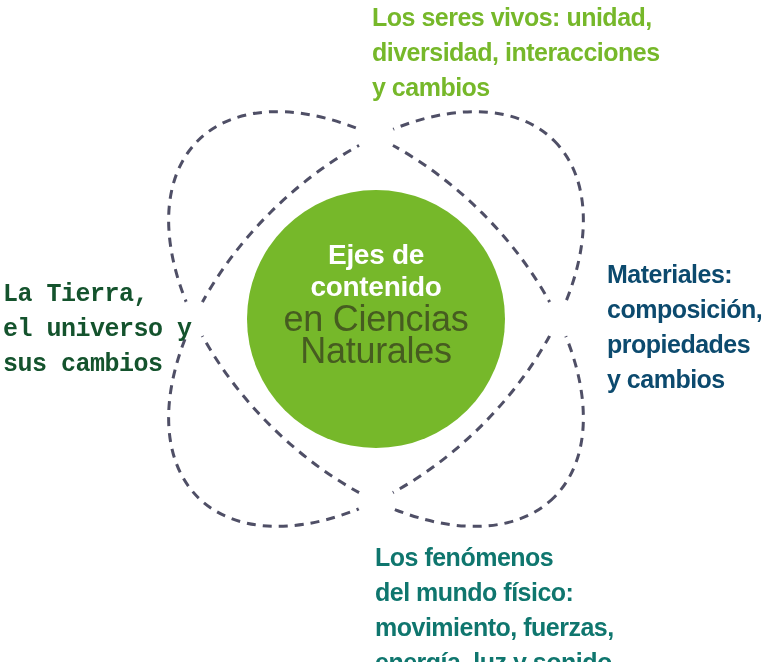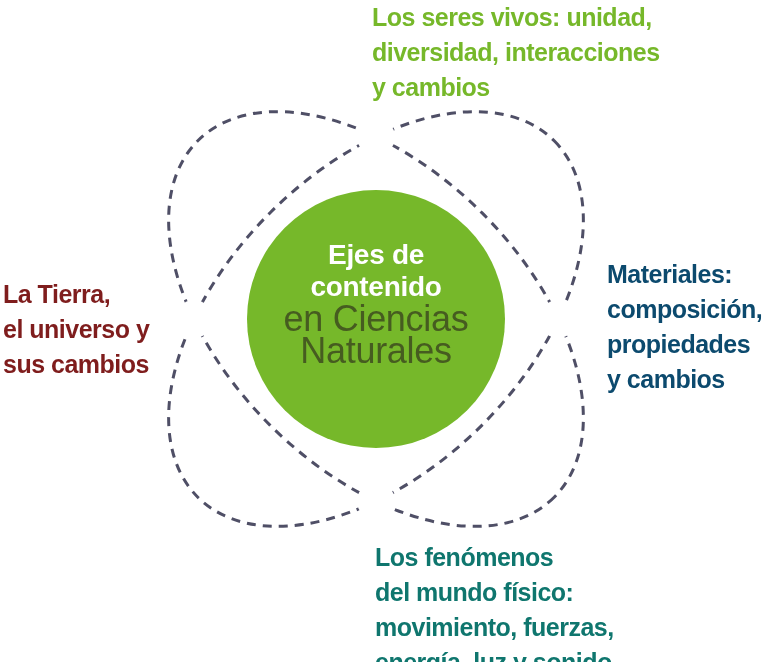--- a/index.html
+++ b/index.html
@@ -97,17 +97,17 @@
   <div class="axis-label label-right" style="color: #0c4a6e;">Materiales:
 composición,
 propiedades
 y cambios</div>
 
   <div class="axis-label label-bottom" style="color: #0f766e;">Los fenómenos
 del mundo físico:
 movimiento, fuerzas,
 energía, luz y sonido</div>
 
-  <div class="axis-label label-left" style="color: #7f1d1d;">La Tierra,
+  <div class="axis-label label-left" style="color: #14532d; font-family: Liberation Mono, monospace;">La Tierra,
 el universo y
 sus cambios</div>
 
 </div>
 
 </body></html>

